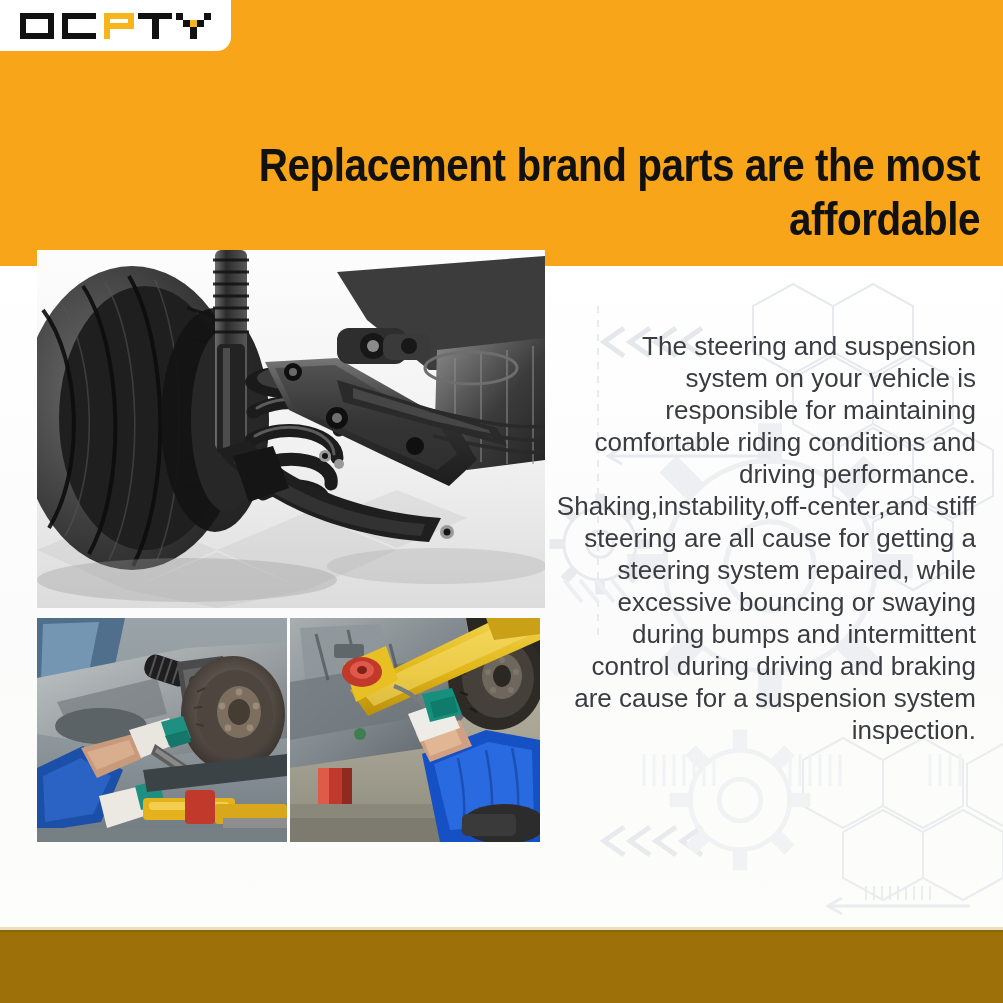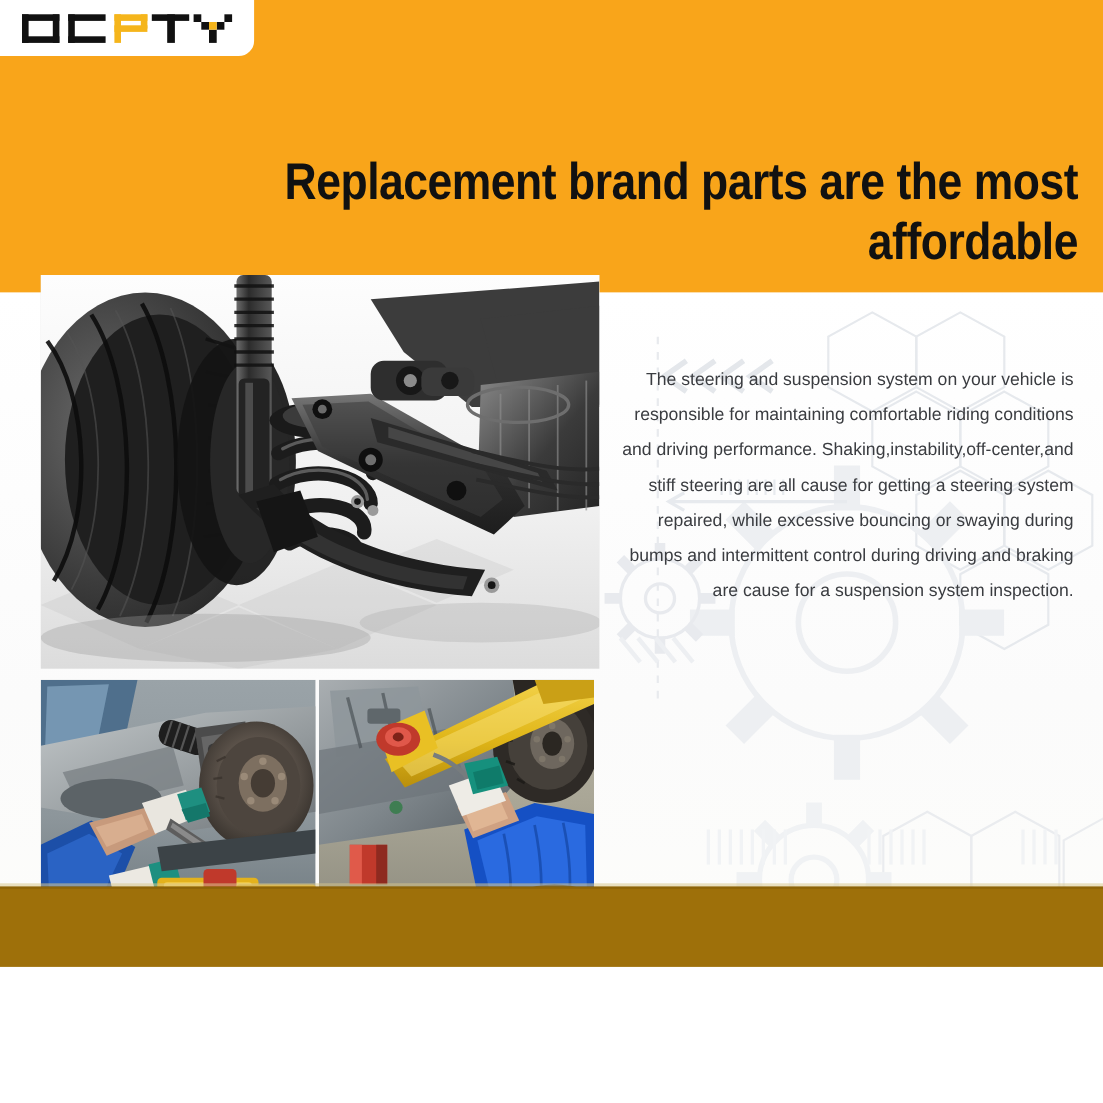--- a/index.html
+++ b/index.html
@@ -5,21 +5,21 @@
 <style>
   * { margin:0; padding:0; box-sizing:border-box; }
   html,body{
     width:1003px; height:1003px;
     font-family:"Liberation Sans", sans-serif;
     background:#ffffff; overflow:hidden;
   }
 
   .banner{
     position:relative;
-    width:1003px; height:879px;
+    width:1003px; height:1003px;
     background:#ffffff;
     overflow:hidden;
   }
 
   
   .header-band{
     position:absolute; left:0; top:0;
     width:1003px; height:266px;
     background:#F9A51A;
   }
@@ -77,21 +77,21 @@
   .photo-br  { left:290px; top:618px; width:250px; height:224px; z-index:4; }
 
   
   .copy{
     position:absolute;
     left:556px; top:330px;
     width:420px;
     z-index:5;
     text-align:right;
     color:#3a3c40;
-    font-size:16px;
+    font-size:26px;
     line-height:32px;
   }
   .copy p{ margin:0; }
   .copy p + p{ margin-top:18px; }
 
   
   .footer-band{
     position:absolute; left:0; bottom:0;
     width:1003px; height:73px;
     background:#9E700A;

